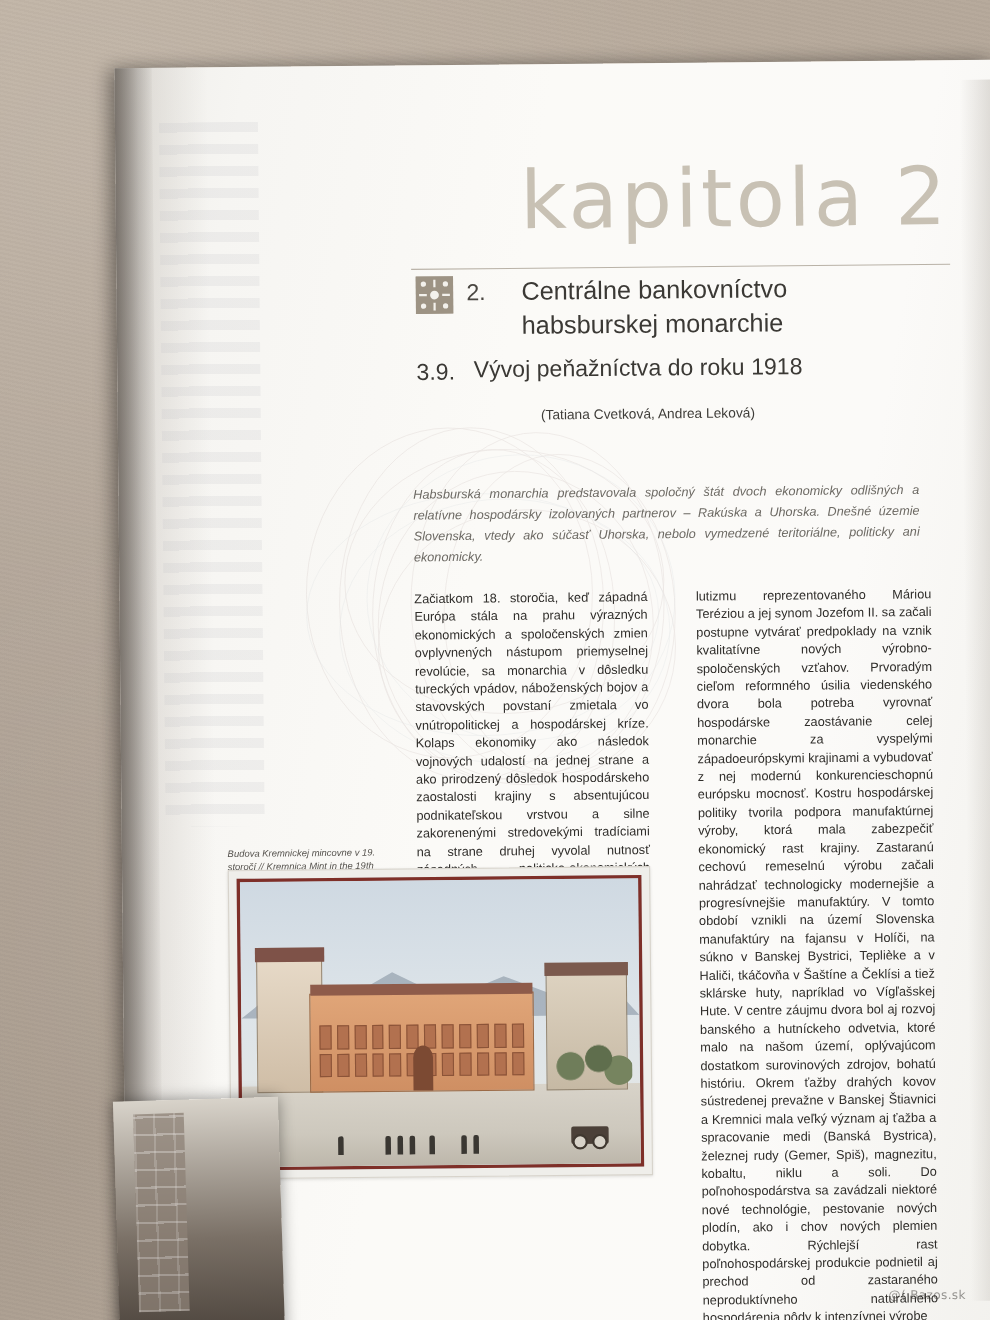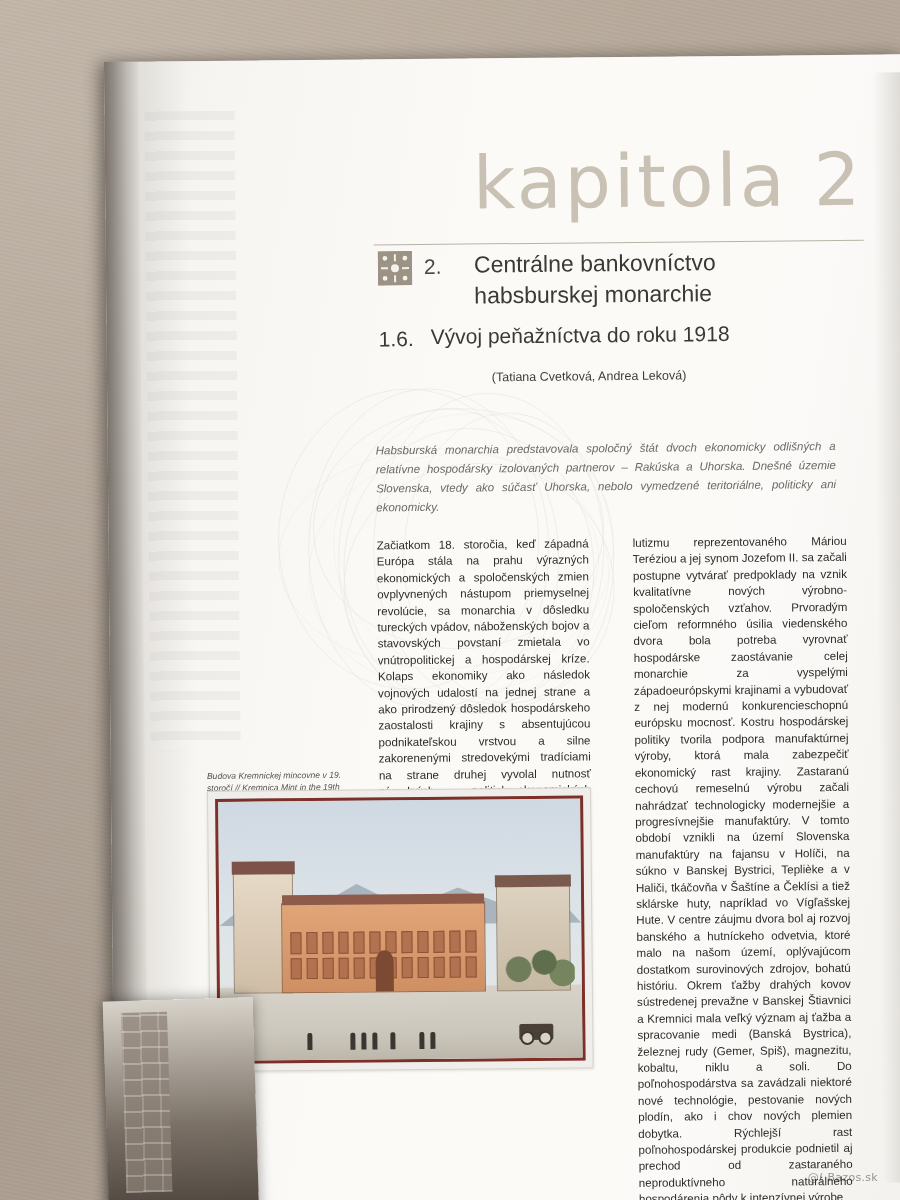--- a/index.html
+++ b/index.html
@@ -284,21 +284,21 @@
         </svg>
       </div>
 
       <div class="chapter-num">2.</div>
 
       <div class="chapter-heading">
         <div>Centrálne bankovníctvo</div>
         <div>habsburskej monarchie</div>
       </div>
 
-      <div class="section-num">1.6.</div>
+      <div class="section-num">3.9.</div>
       <div class="section-heading">Vývoj peňažníctva do roku 1918</div>
 
       <div class="authors">(Tatiana Cvetková, Andrea Leková)</div>
 
       <div class="perex">Habsburská monarchia predstavovala spoločný štát dvoch ekonomicky odlišných a relatívne hospodársky izolovaných partnerov – Rakúska a Uhorska. Dnešné územie Slovenska, vtedy ako súčasť Uhorska, nebolo vymedzené teritoriálne, politicky ani ekonomicky.</div>
 
       <div class="col col-left">
         <p>Začiatkom 18. storočia, keď západná Európa stála na prahu výrazných ekonomických a spoločenských zmien ovplyvnených nástupom priemyselnej revolúcie, sa monarchia v dôsledku tureckých vpádov, náboženských bojov a stavovských povstaní zmietala vo vnútropolitickej a hospodárskej kríze. Kolaps ekonomiky ako následok vojnových udalostí na jednej strane a ako prirodzený dôsledok hospodárskeho zaostalosti krajiny s absentujúcou podnikateľskou vrstvou a silne zakorenenými stredovekými tradíciami na strane druhej vyvolal nutnosť zásadných politicko-ekonomických reforiem. Nástupom éry osvietenského abso-</p>
       </div>
 

